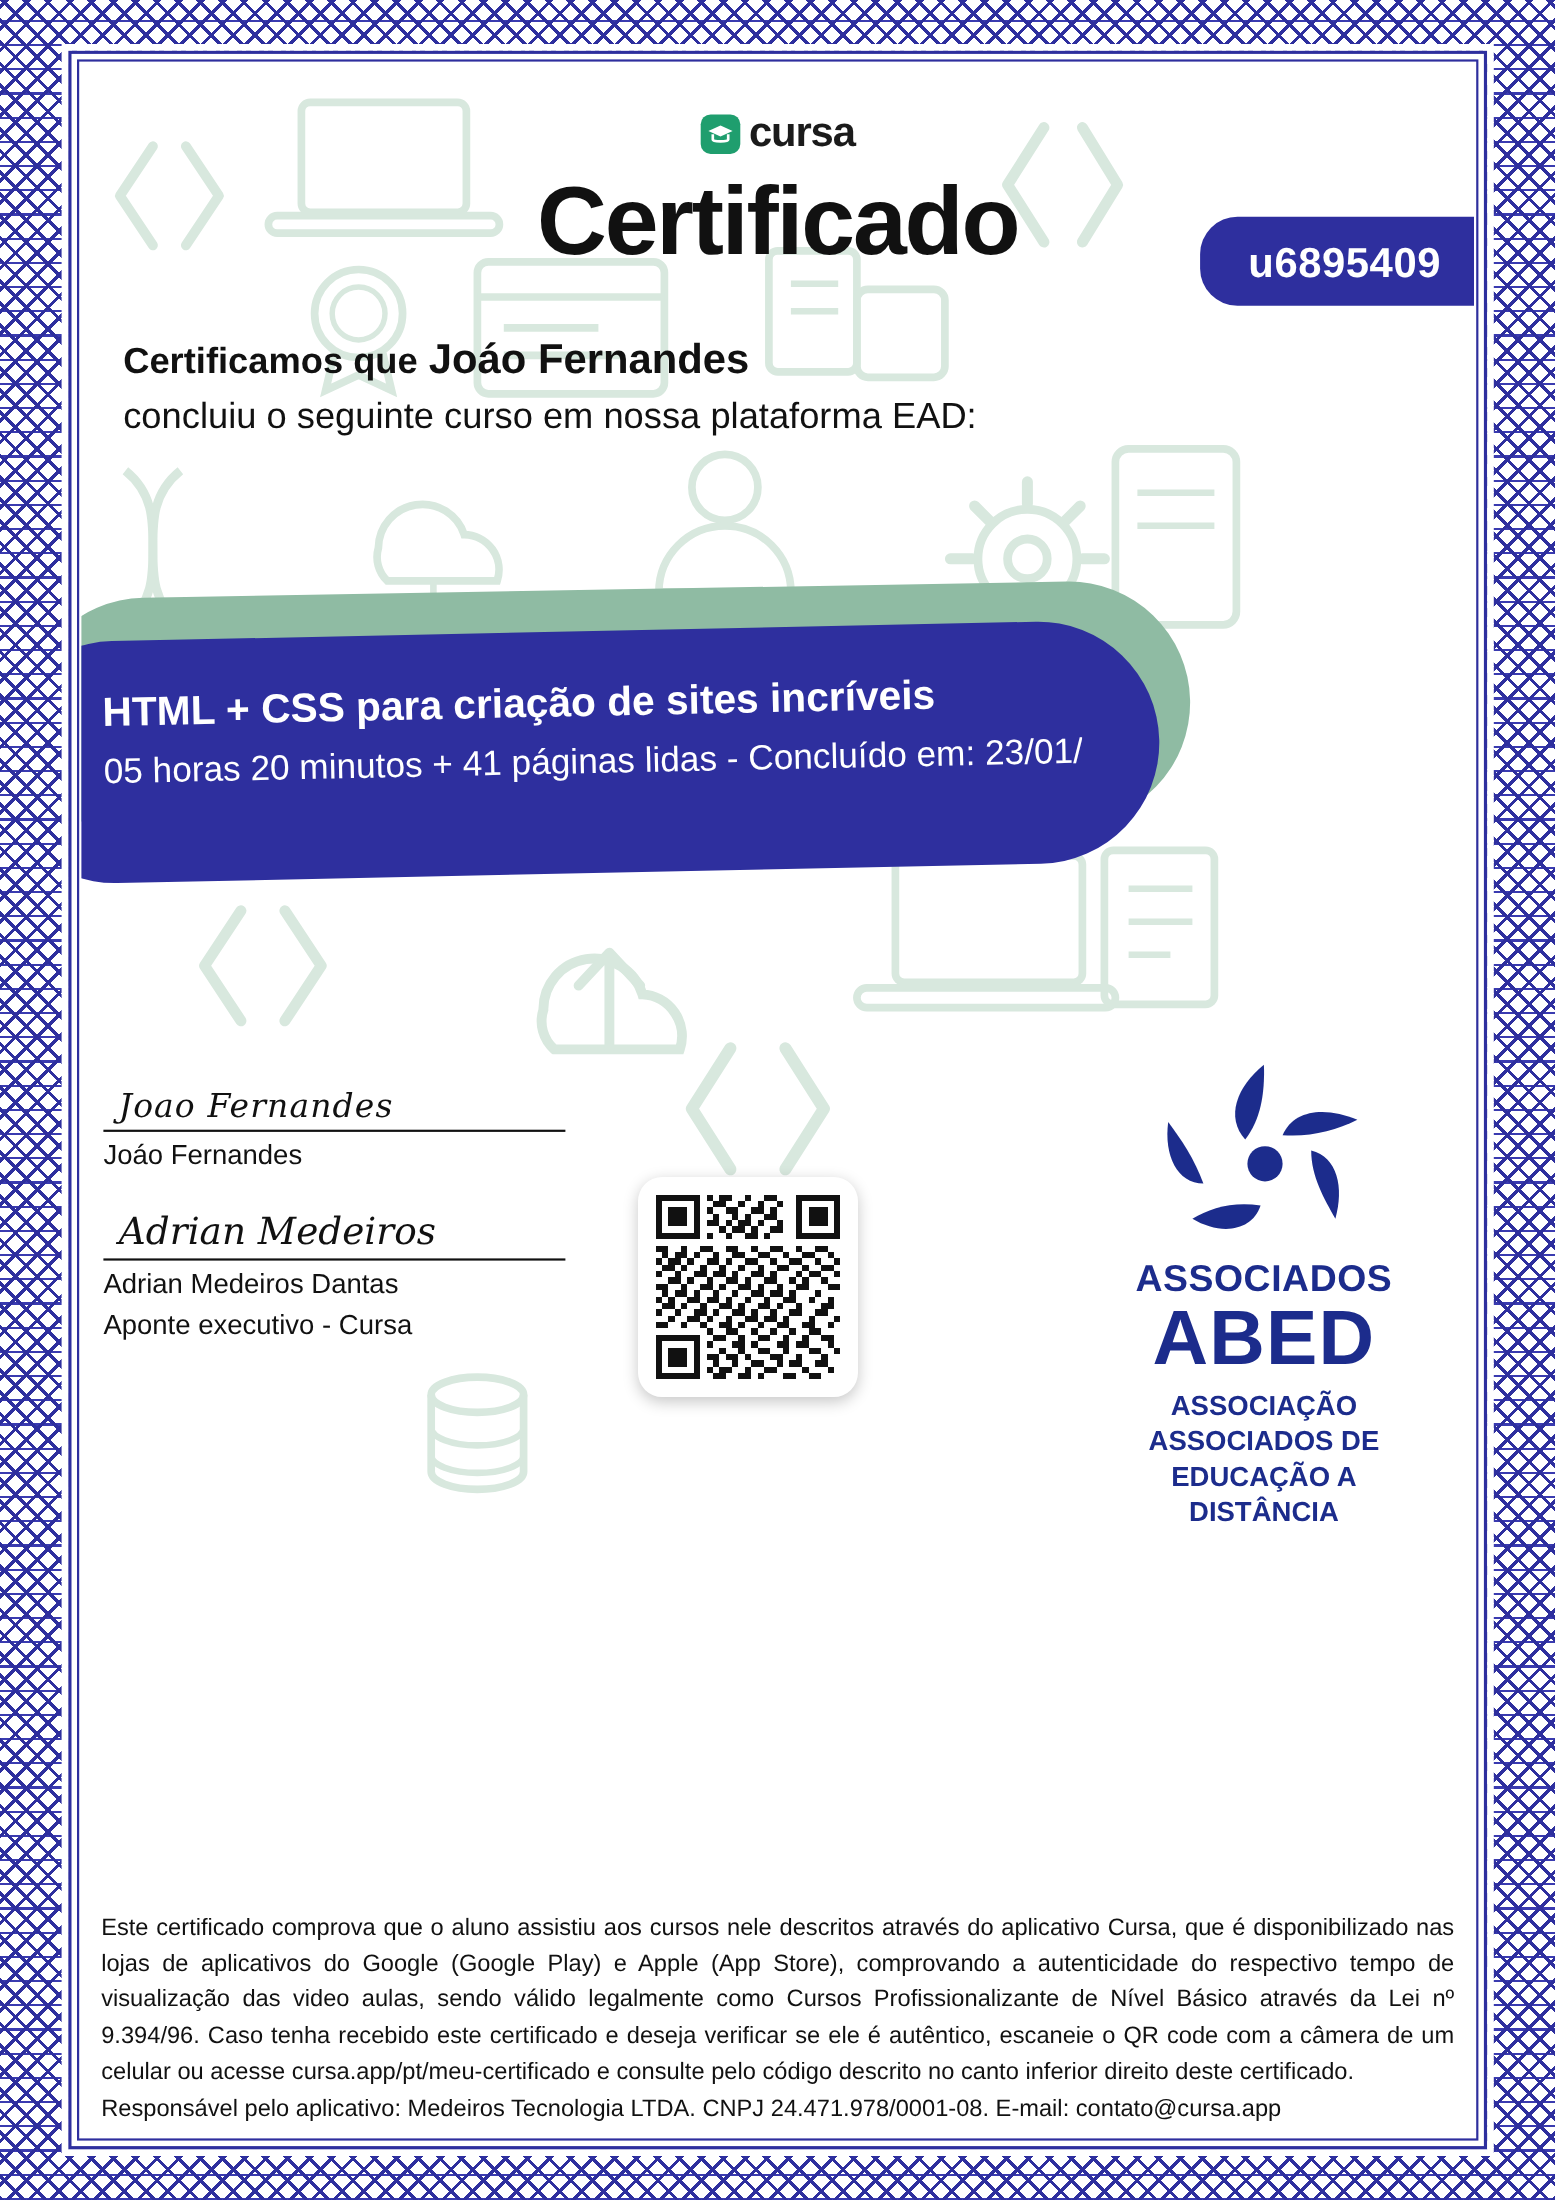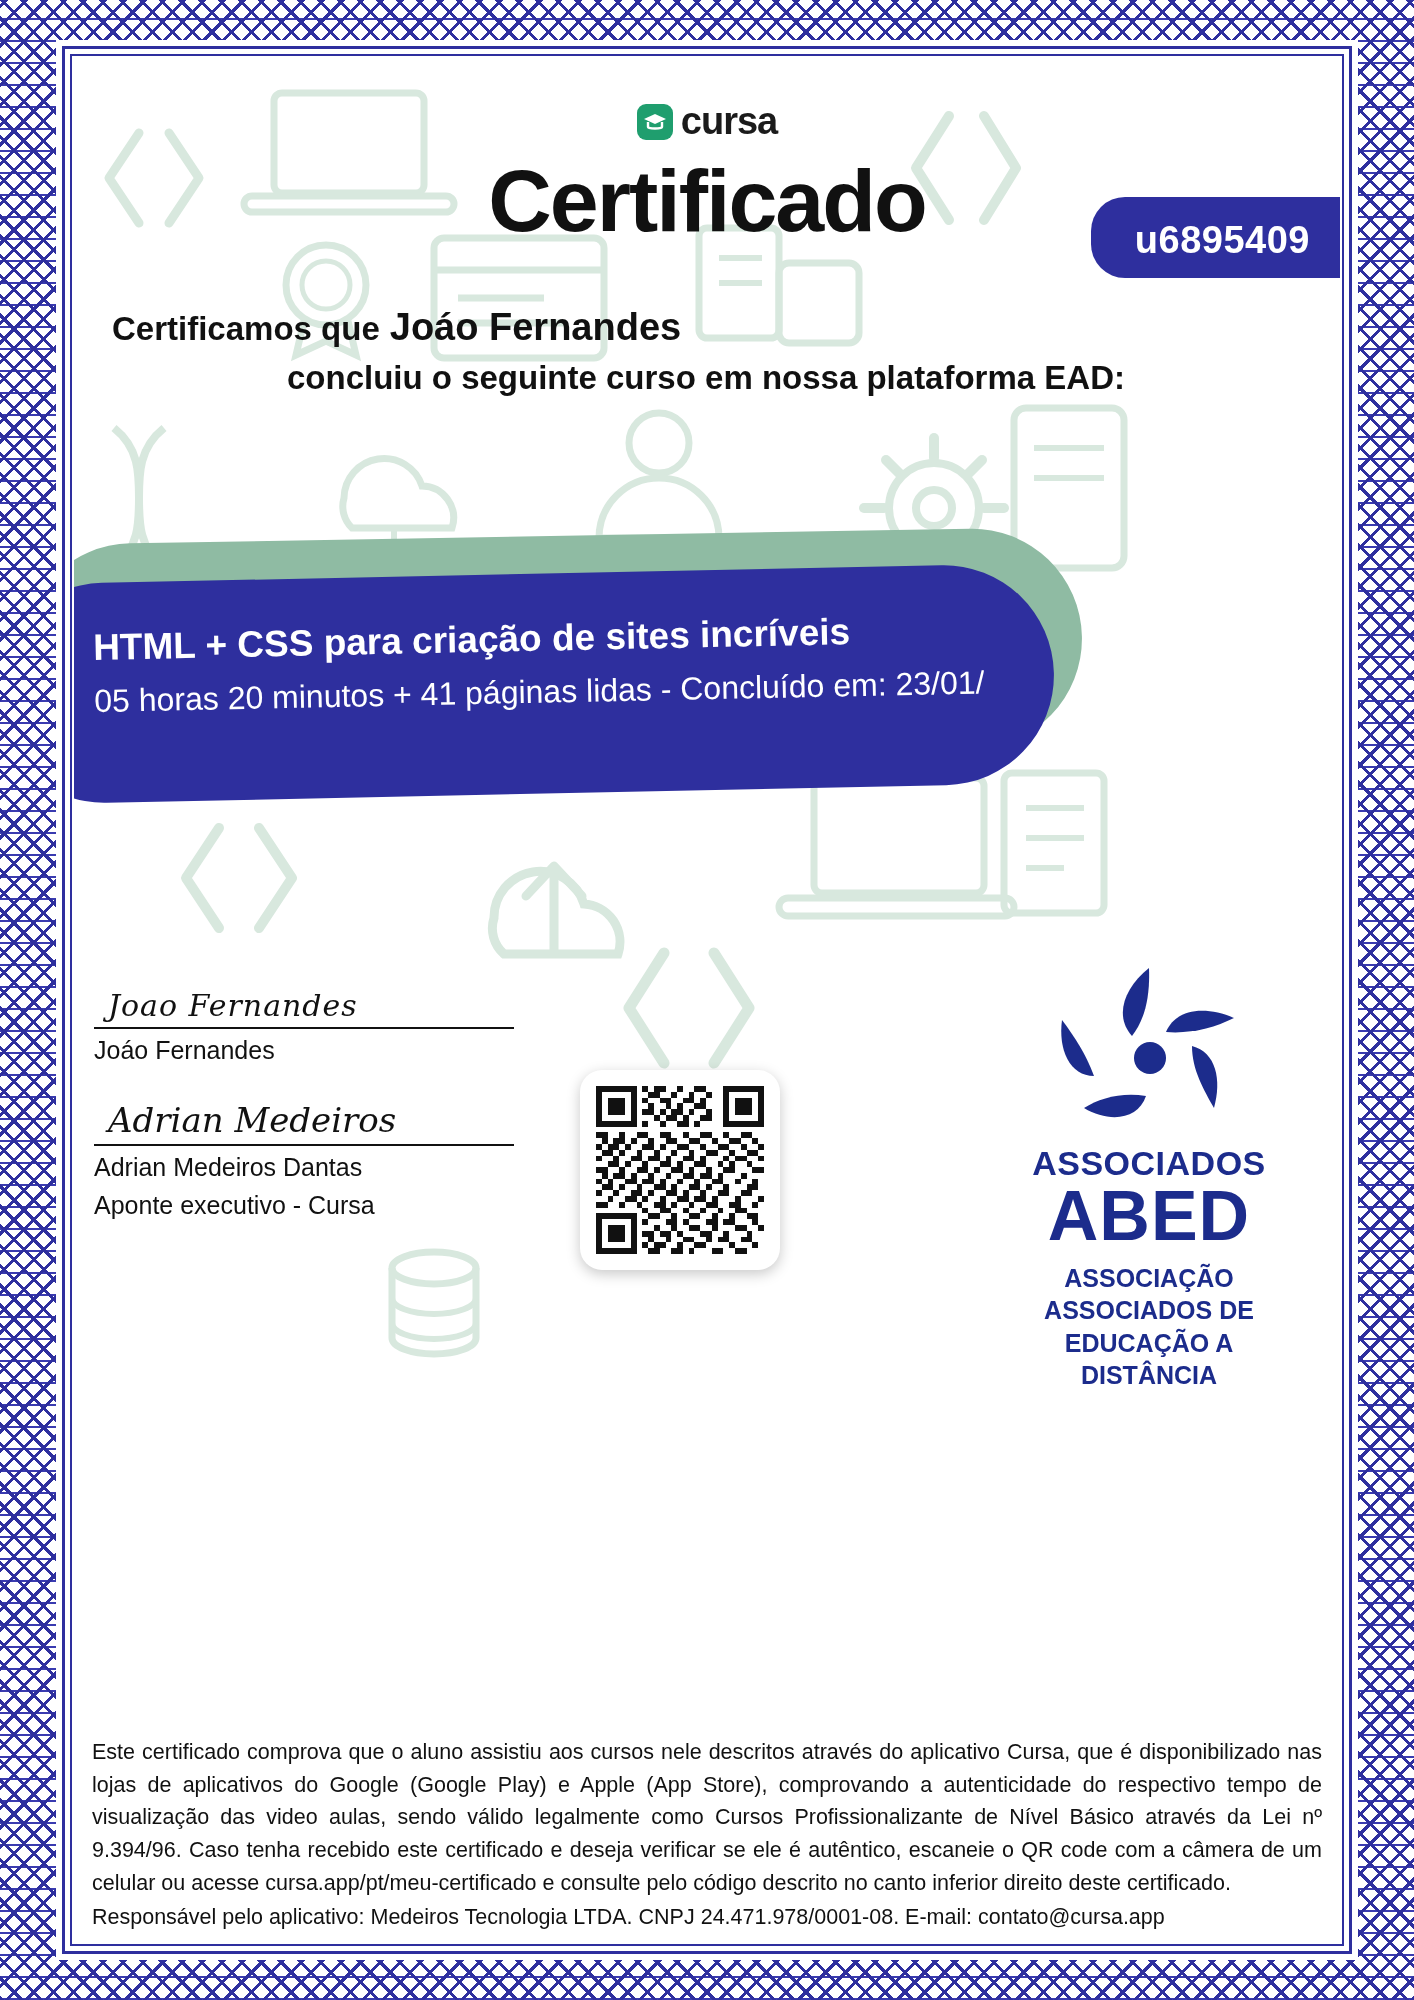--- a/index.html
+++ b/index.html
@@ -124,23 +124,22 @@
     color: #111;
   }
   .intro-line1 .name {
     font-size: 38px;
     font-weight: bold;
     margin-left: 10px;
   }
   .intro-line2 {
     margin-top: 10px;
     font-size: 33px;
-    font-weight: bold;
+    font-weight: normal;
     color: #111;
-    text-align: center;
   }
 
   
   .banner-wrap {
     position: absolute;
     top: 478px;
     left: -80px;
     right: -20px;
     height: 280px;
   }

